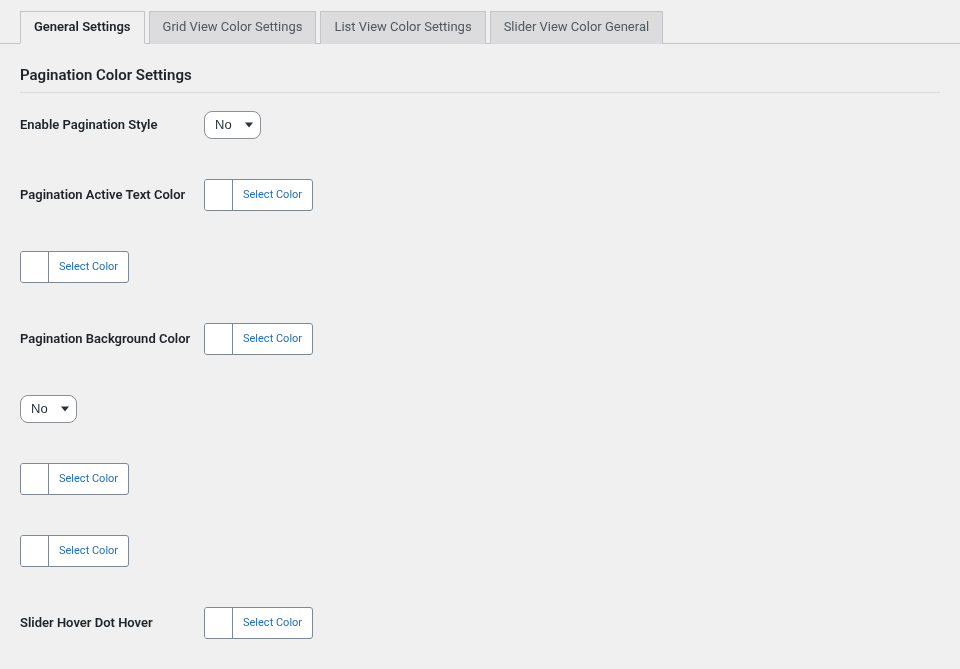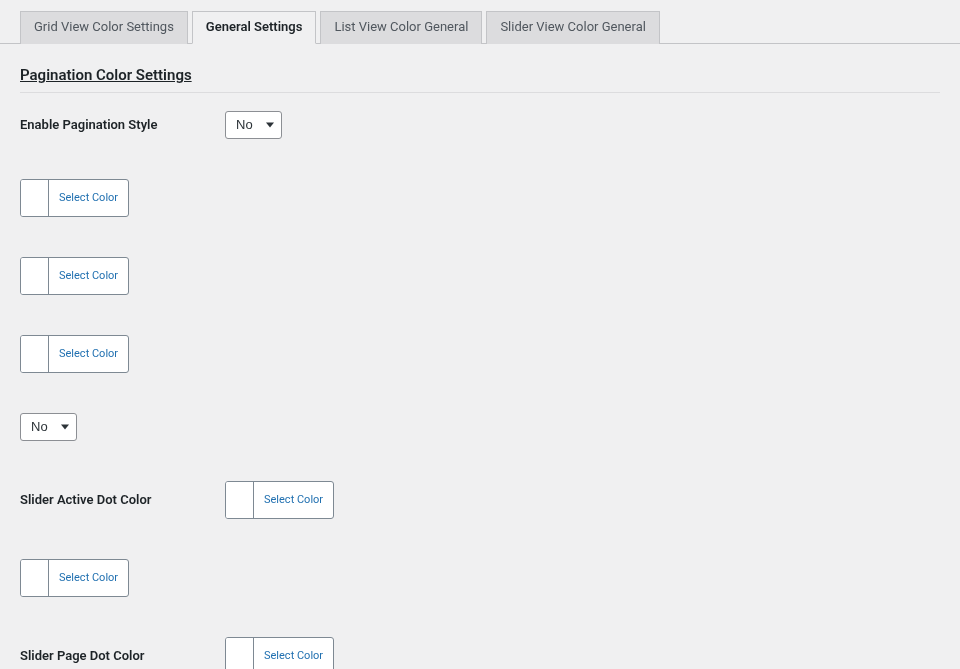--- a/index.html
+++ b/index.html
@@ -42,43 +42,42 @@
     .content {
       padding: 10px 20px 20px 20px;
     }
     .section-title {
       font-size: 15px;
       font-weight: 600;
       color: #1d2327;
       padding: 12px 0 8px 0;
       border-bottom: 1px solid #dcdcde;
       margin-bottom: 18px;
-      text-decoration: underline;
     }
     .form-row {
       display: flex;
       align-items: center;
       margin-bottom: 40px;
     }
     .label {
-      width: 205px;
+      width: 184px;
       font-size: 13px;
       font-weight: 600;
       color: #1d2327;
     }
     .select-wrap {
       position: relative;
       display: inline-block;
     }
     select {
       appearance: none;
       -webkit-appearance: none;
       background: #fff;
       border: 1px solid #8c8f94;
-      border-radius: 3px;
+      border-radius: 8px;
       padding: 4px 28px 4px 10px;
       font-size: 13px;
       color: #2c3338;
       min-height: 28px;
       cursor: pointer;
     }
     .select-wrap::after {
       content: "";
       position: absolute;
       right: 8px;
@@ -90,21 +89,21 @@
       border-right: 4px solid transparent;
       border-top: 5px solid #2c3338;
       pointer-events: none;
     }
     .color-picker {
       display: inline-flex;
       align-items: stretch;
       border: 1px solid #7e8993;
       border-radius: 3px;
       background: #fff;
-      height: 38px;
+      height: 32px;
       overflow: hidden;
       cursor: pointer;
     }
     .color-swatch {
       width: 28px;
       background: #fff;
       border-right: 1px solid #7e8993;
     }
     .color-label {
       font-size: 11px;
@@ -112,32 +111,64 @@
       padding: 0 10px;
       display: flex;
       align-items: center;
       line-height: 1;
     }
   </style>
 </head>
 <body>
 
 <div class="tabs">
+  <div class="tab active">General Settings</div>
   <div class="tab">Grid View Color Settings</div>
-  <div class="tab active">General Settings</div>
-  <div class="tab">List View Color General</div>
+  <div class="tab">List View Color Settings</div>
   <div class="tab">Slider View Color General</div>
 </div>
 
 <div class="content">
 
   <h2 class="section-title">Pagination Color Settings</h2>
 
   <div class="form-row">
     <div class="label">Enable Pagination Style</div>
+    <div class="select-wrap">
+      <select>
+        <option>No</option>
+      </select>
+    </div>
+  </div>
+
+  <div class="form-row">
+    <div class="label">Pagination Active Text Color</div>
+    <div class="color-picker">
+      <div class="color-swatch"></div>
+      <div class="color-label">Select Color</div>
+    </div>
+  </div>
+
+  <div class="form-row">
+    <div class="color-picker">
+      <div class="color-swatch"></div>
+      <div class="color-label">Select Color</div>
+    </div>
+  </div>
+
+  <div class="form-row">
+    <div class="label">Pagination Background Color</div>
+    <div class="color-picker">
+      <div class="color-swatch"></div>
+      <div class="color-label">Select Color</div>
+    </div>
+  </div>
+
+
+  <div class="form-row">
     <div class="select-wrap">
       <select>
         <option>No</option>
       </select>
     </div>
   </div>
 
   <div class="form-row">
     <div class="color-picker">
       <div class="color-swatch"></div>
@@ -146,51 +177,20 @@
   </div>
 
   <div class="form-row">
     <div class="color-picker">
       <div class="color-swatch"></div>
       <div class="color-label">Select Color</div>
     </div>
   </div>
 
   <div class="form-row">
-    <div class="color-picker">
-      <div class="color-swatch"></div>
-      <div class="color-label">Select Color</div>
-    </div>
-  </div>
-
-
-  <div class="form-row">
-    <div class="select-wrap">
-      <select>
-        <option>No</option>
-      </select>
-    </div>
-  </div>
-
-  <div class="form-row">
-    <div class="label">Slider Active Dot Color</div>
-    <div class="color-picker">
-      <div class="color-swatch"></div>
-      <div class="color-label">Select Color</div>
-    </div>
-  </div>
-
-  <div class="form-row">
-    <div class="color-picker">
-      <div class="color-swatch"></div>
-      <div class="color-label">Select Color</div>
-    </div>
-  </div>
-
-  <div class="form-row">
-    <div class="label">Slider Page Dot Color</div>
+    <div class="label">Slider Hover Dot Hover</div>
     <div class="color-picker">
       <div class="color-swatch"></div>
       <div class="color-label">Select Color</div>
     </div>
   </div>
 
 </div>
 
 </body></html>

